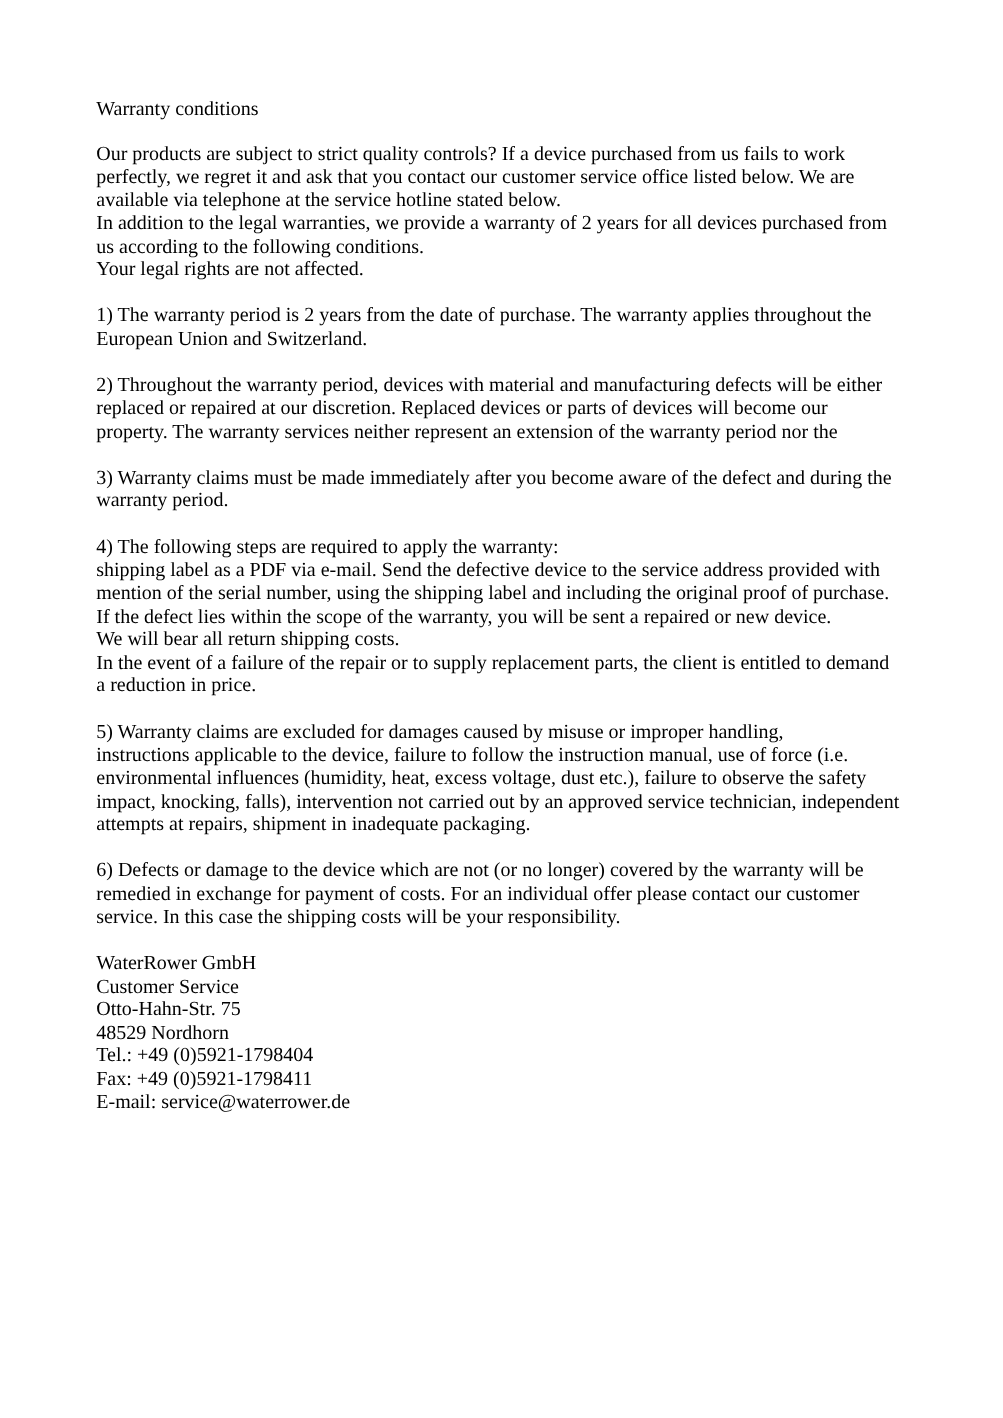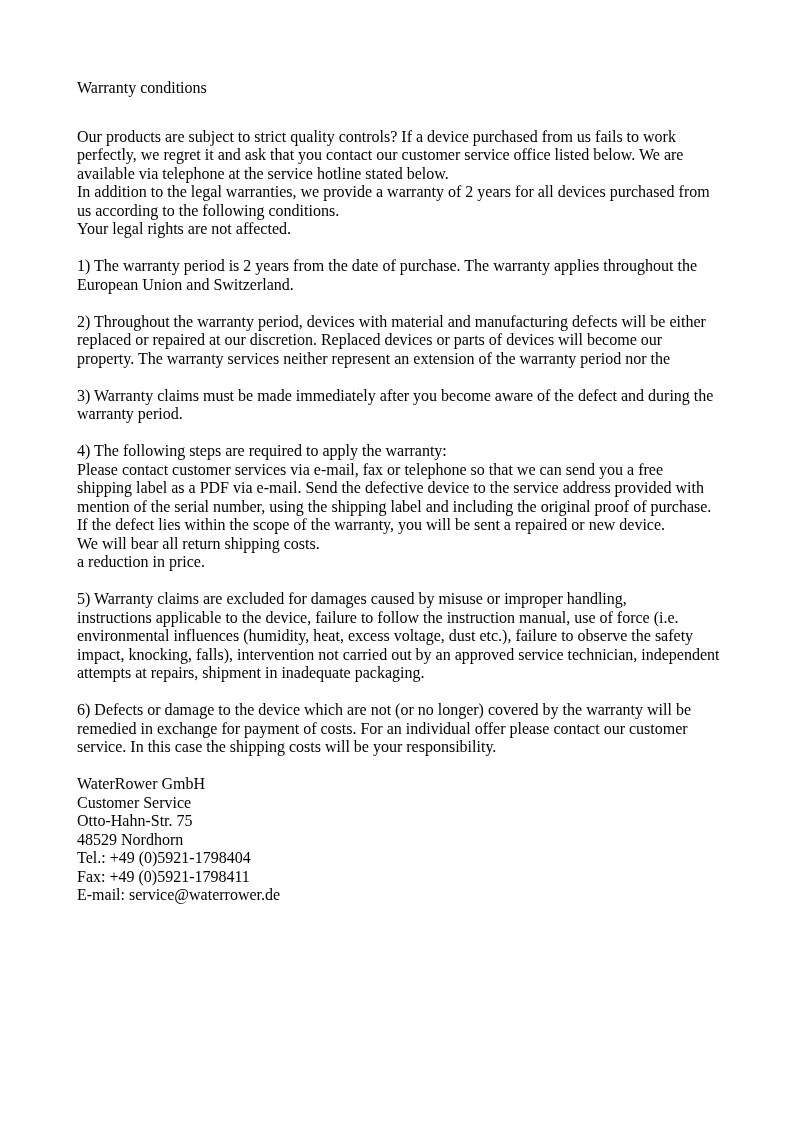--- a/index.html
+++ b/index.html
@@ -18,21 +18,21 @@
     line-height: 18.5px;
     color: #000000;
   }
   .document-body {
     position: absolute;
     left: 77px;
     top: 79px;
     width: 680px;
   }
   .doc-title {
-    margin-bottom: 30px;
+    margin-bottom: 17px;
     white-space: pre;
   }
   .paragraph {
     margin-bottom: 18.5px;
   }
   .paragraph:last-child {
     margin-bottom: 0;
   }
   .doc-line {
     min-height: 18.5px;
@@ -62,25 +62,25 @@
         <div class="doc-line">2) Throughout the warranty period, devices with material and manufacturing defects will be either</div>
         <div class="doc-line">replaced or repaired at our discretion. Replaced devices or parts of devices will become our</div>
         <div class="doc-line">property. The warranty services neither represent an extension of the warranty period nor the</div>
       </div>
       <div class="paragraph">
         <div class="doc-line">3) Warranty claims must be made immediately after you become aware of the defect and during the</div>
         <div class="doc-line">warranty period.</div>
       </div>
       <div class="paragraph">
         <div class="doc-line">4) The following steps are required to apply the warranty:</div>
-        <div class="doc-line">Please contact customer services via e-mail, fax or telephone so that we can send you a free</div>
         <div class="doc-line">shipping label as a PDF via e-mail. Send the defective device to the service address provided with</div>
         <div class="doc-line">mention of the serial number, using the shipping label and including the original proof of purchase.</div>
         <div class="doc-line">If the defect lies within the scope of the warranty, you will be sent a repaired or new device.</div>
         <div class="doc-line">We will bear all return shipping costs.</div>
+        <div class="doc-line">In the event of a failure of the repair or to supply replacement parts, the client is entitled to demand</div>
         <div class="doc-line">a reduction in price.</div>
       </div>
       <div class="paragraph">
         <div class="doc-line">5) Warranty claims are excluded for damages caused by misuse or improper handling,</div>
         <div class="doc-line">instructions applicable to the device, failure to follow the instruction manual, use of force (i.e.</div>
         <div class="doc-line">environmental influences (humidity, heat, excess voltage, dust etc.), failure to observe the safety</div>
         <div class="doc-line">impact, knocking, falls), intervention not carried out by an approved service technician, independent</div>
         <div class="doc-line">attempts at repairs, shipment in inadequate packaging.</div>
       </div>
       <div class="paragraph">

